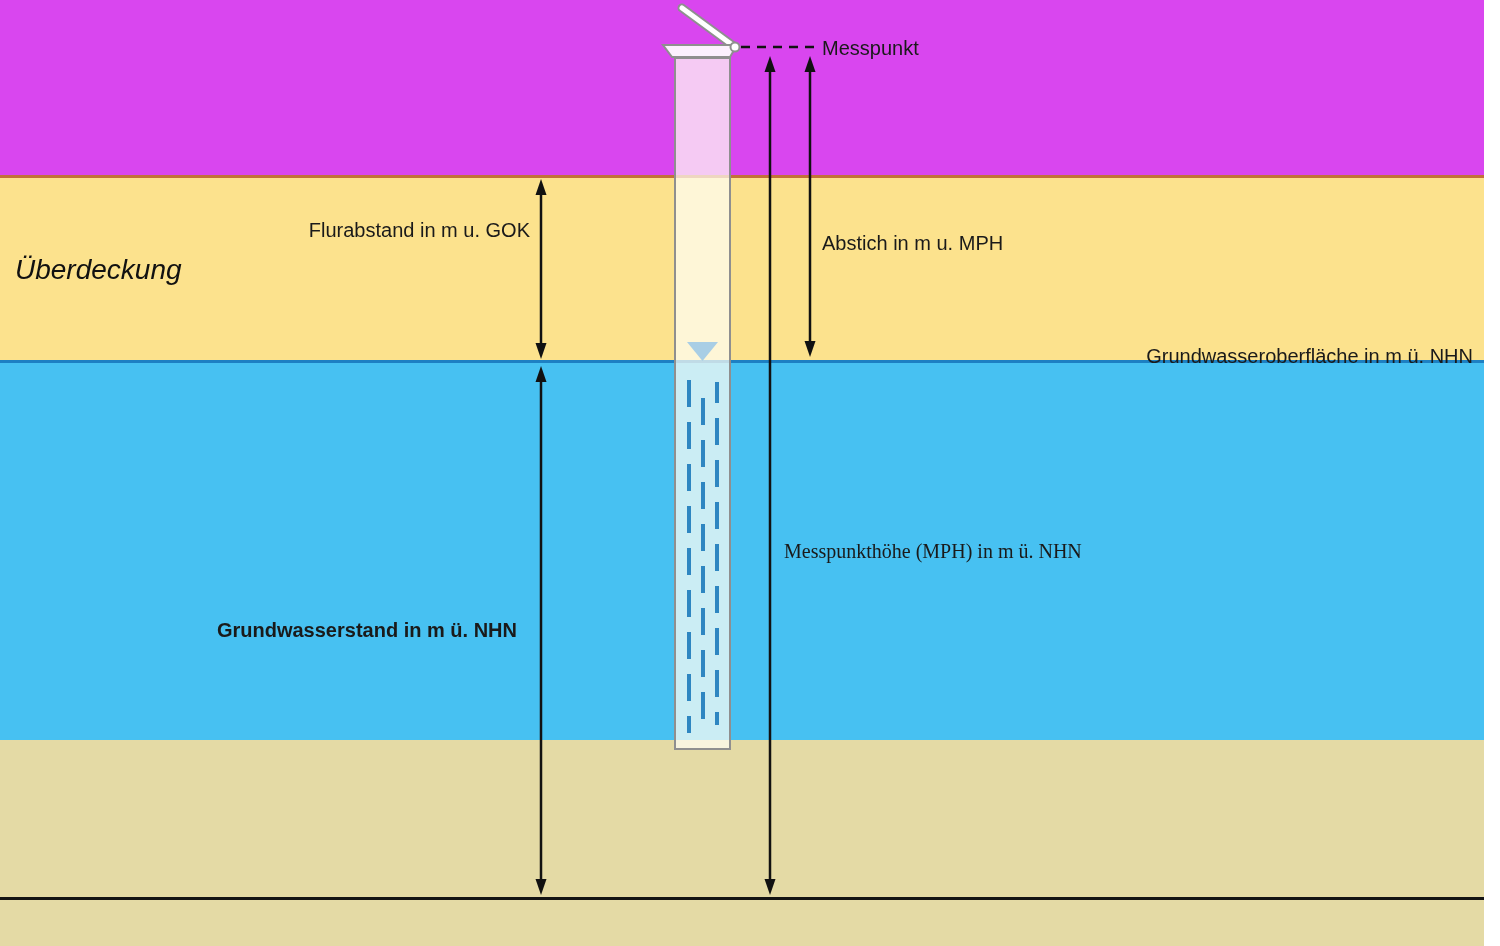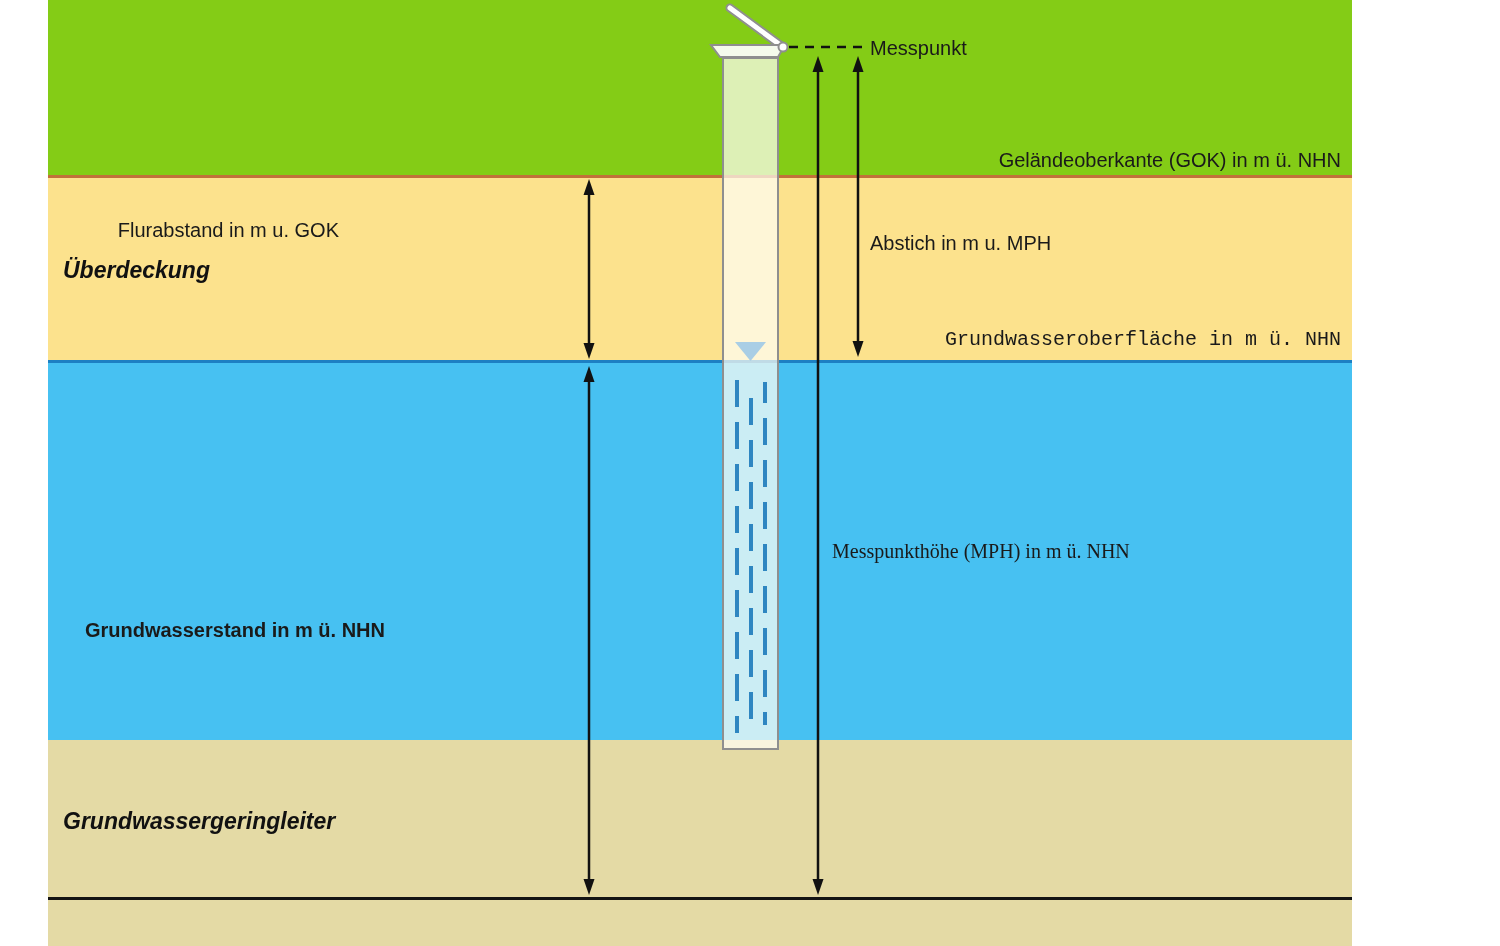--- a/index.html
+++ b/index.html
@@ -3,26 +3,25 @@
 <meta charset="utf-8">
 <style>
   html, body {
     margin: 0;
     padding: 0;
     background: #ffffff;
     font-family: "Liberation Sans", sans-serif;
   }
   .stage {
     position: relative;
-    width: 1304px;
+    width: 1484px;
     height: 946px;
-    background: #84cc16;
+    background: #d946ef;
     overflow: hidden;
     color: #1a1a1a;
-    margin-left: 48px;
   }
   
   .layer, .hline {
     position: absolute;
     left: 0;
     width: 100%;
   }
   .line-gok        { top: 175px; height: 3px;  background: #c2703a; }
   .layer-overburden{ top: 178px; height: 182px; background: #fce28d; }
   .line-gwsurface  { top: 360px; height: 3px;  background: #1d80c3; }
@@ -72,22 +71,22 @@
     line-height: 24px;
     color: #1a1a1a;
   }
   .lbl.vcenter { transform: translateY(-50%); }
   .lbl.right   { right: 11px; text-align: right; }
   .layer-name {
     position: absolute;
     left: 15px;
     transform: translateY(-50%);
     white-space: nowrap;
-    font-size: 23px;
-    font-weight: bold;
+    font-size: 28px;
+    font-weight: normal;
     font-style: italic;
     color: #111111;
   }
 </style>
 </head>
 <body>
 
 <div class="stage">
 
   <div class="layer layer-overburden"></div>
@@ -144,31 +143,29 @@
 
     <g stroke="#111111" fill="#111111">
       <line x1="770" y1="69" x2="770" y2="883" stroke-width="2.5"></line>
       <polygon points="770,56 764.5,72 775.5,72" stroke="none"></polygon>
       <polygon points="770,895 764.5,879 775.5,879" stroke="none"></polygon>
     </g>
   </svg>
 
   <div class="lbl vcenter" style="left:822px; top:48px;">Messpunkt</div>
 
-  <div class="lbl right" style="top:148px;">Geländeoberkante (GOK) in m ü. NHN</div>
 
-  <div class="lbl vcenter" style="right:1013px; top:230px; text-align:center;">Flurabstand in m u. GOK</div>
+  <div class="lbl vcenter" style="right:954px; top:230px; text-align:center;">Flurabstand in m u. GOK</div>
 
   <div class="lbl vcenter" style="left:822px; top:243px;">Abstich in m u. MPH</div>
 
   <div class="layer-name" style="top:270px;">Überdeckung</div>
 
-  <div class="lbl right" style="top:328px;font-family:Liberation Mono, monospace;">Grundwasseroberfläche in m ü. NHN</div>
+  <div class="lbl right" style="top:344px;">Grundwasseroberfläche in m ü. NHN</div>
 
 
   <div class="lbl vcenter" style="left:784px; top:551px;font-family:Liberation Serif, serif;">Messpunkthöhe (MPH) in m ü. NHN</div>
 
   <div class="lbl vcenter" style="right:967px; top:630px; text-align:right;font-weight:bold;">Grundwasserstand in m ü. NHN</div>
 
-  <div class="layer-name" style="top:821px;">Grundwassergeringleiter</div>
 
 
 </div>
 
 </body></html>

